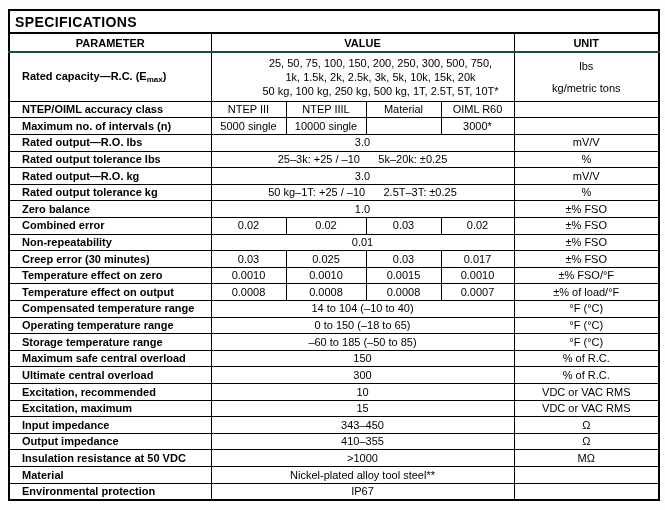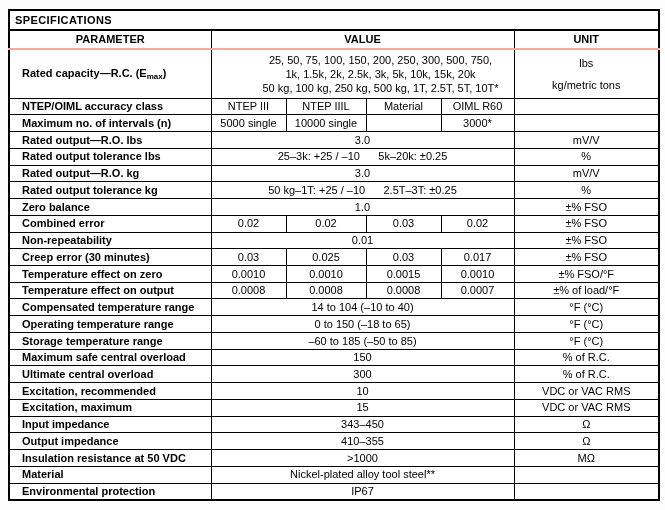--- a/index.html
+++ b/index.html
@@ -25,29 +25,29 @@
   }
   td, th {
     border: 1px solid #000;
     font-size: 11px;
     line-height: 1.15;
     overflow: hidden;
     white-space: nowrap;
   }
   tr.title-row td {
     border-bottom: 2px solid #000;
-    font-size: 11px;
+    font-size: 14px;
     font-weight: bold;
     letter-spacing: 0.4px;
     text-align: left;
     padding: 2px 0 2px 5px;
     height: 18px;
   }
   tr.header-row th {
-    border-bottom: 2px solid #fca5a5;
+    border-bottom: 2px solid #14532d;
     font-weight: bold;
     text-align: center;
     height: 18px;
     font-size: 11px;
   }
   td.param {
     text-align: left;
     padding-left: 12px;
     font-weight: bold;
   }

